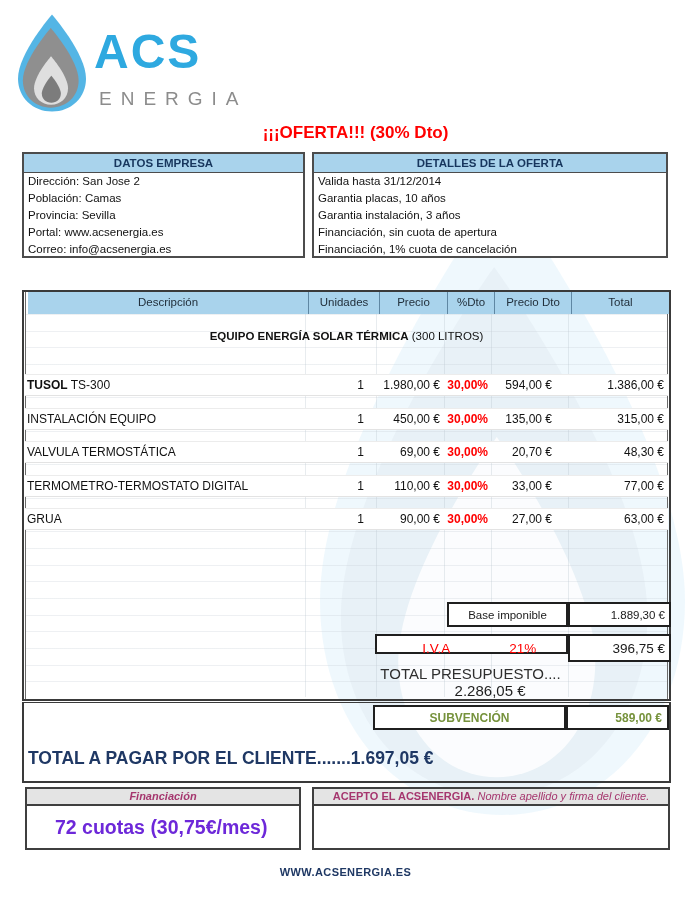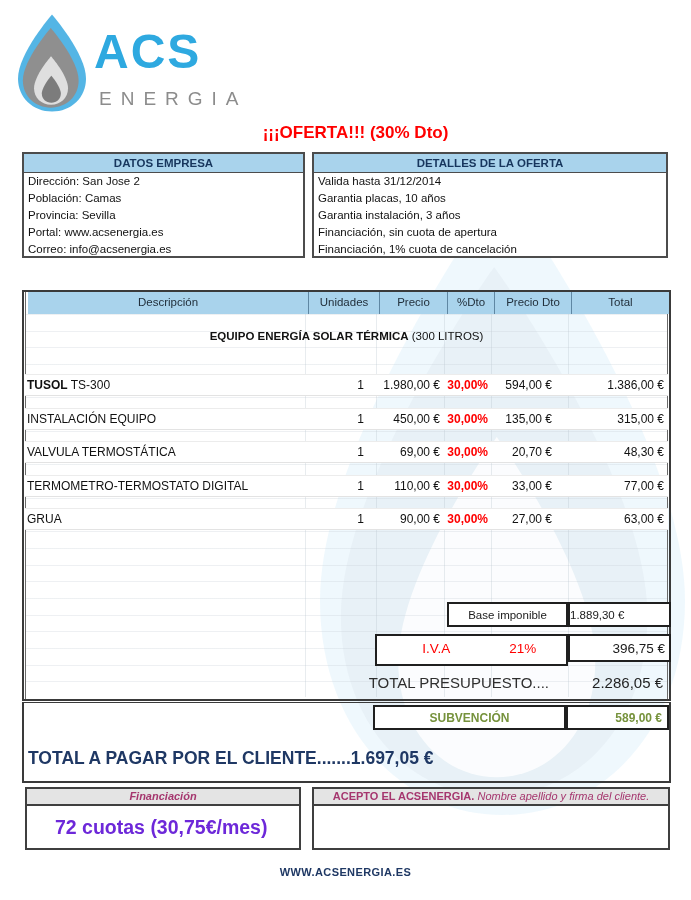--- a/index.html
+++ b/index.html
@@ -54,27 +54,27 @@
   .item-row .desc { padding-left:2px; text-align:left; }
   .item-row .desc .b { font-weight:bold; }
   .item-row .num { text-align:right; padding-right:5px; }
   .item-row .c1 { padding-right:13px; }
   .item-row .c4 { padding-right:17px; }
   .item-row .c5 { padding-right:4px; }
   .item-row .dto { color:#FF0000; font-weight:bold; padding-right:4px; }
 
   .tbox { position:absolute; border:2px solid #1f1f1f; background:#fff; z-index:3; }
   .base-label { left:423px; top:310px; width:121px; height:25px; font-size:11.5px; text-align:center; line-height:22px; }
-  .base-value { left:544px; top:310px; width:103px; height:25px; font-size:11.5px; line-height:22px; padding-right:4px; }
-  .iva-box   { left:351px; top:342px; width:193px; height:32px; display:flex;padding-left:16px; }
+  .base-value { left:544px; top:310px; width:103px; height:25px; font-size:11.5px; text-align:right; line-height:22px; padding-right:4px; }
+  .iva-box   { left:351px; top:342px; width:193px; height:20px; display:flex;padding-left:16px; }
   .iva-box span { flex:1; text-align:center; line-height:25px; font-size:13.5px; color:#FF0000; }
   .iva-value { left:544px; top:342px; width:103px; height:28px; font-size:13.5px; text-align:right; line-height:25px; padding-right:4px; }
 
   .total-presupuesto { position:absolute; left:250px; right:2px; top:374px; height:33px; display:flex;
-                       justify-content:flex-end; align-items:center; z-index:2; }
+                       justify-content:flex-end; align-items:center; z-index:2;flex-direction:column; }
   .total-presupuesto .lbl { font-size:15px; color:#2e2e2e; }
   .total-presupuesto .val { width:118px; text-align:right; font-size:15px; color:#1f1f1f; padding-right:4px; }
 
   
   .section2 { position:absolute; left:22px; top:702px; width:649px; height:81px;
               border:2px solid #3a3a3a; border-top-width:1px; z-index:1; }
   .subv-label { left:349px; top:2px; width:193px; height:25px; font-size:12px; font-weight:bold; color:#76923C;
                 text-align:center; line-height:22px; }
   .subv-value { left:542px; top:2px; width:103px; height:25px; font-size:12px; font-weight:bold; color:#76923C;
                 text-align:right; line-height:22px; padding-right:5px; }

